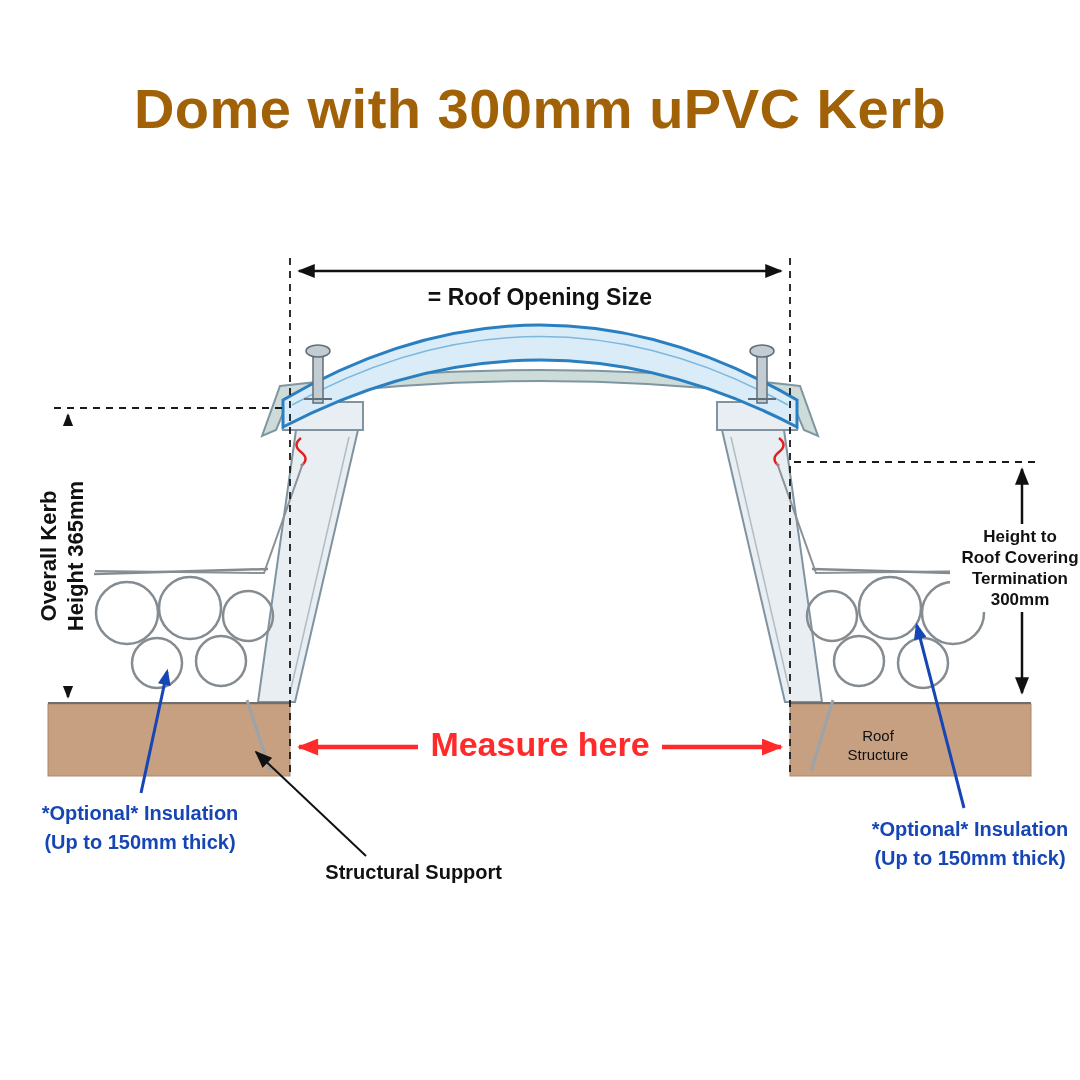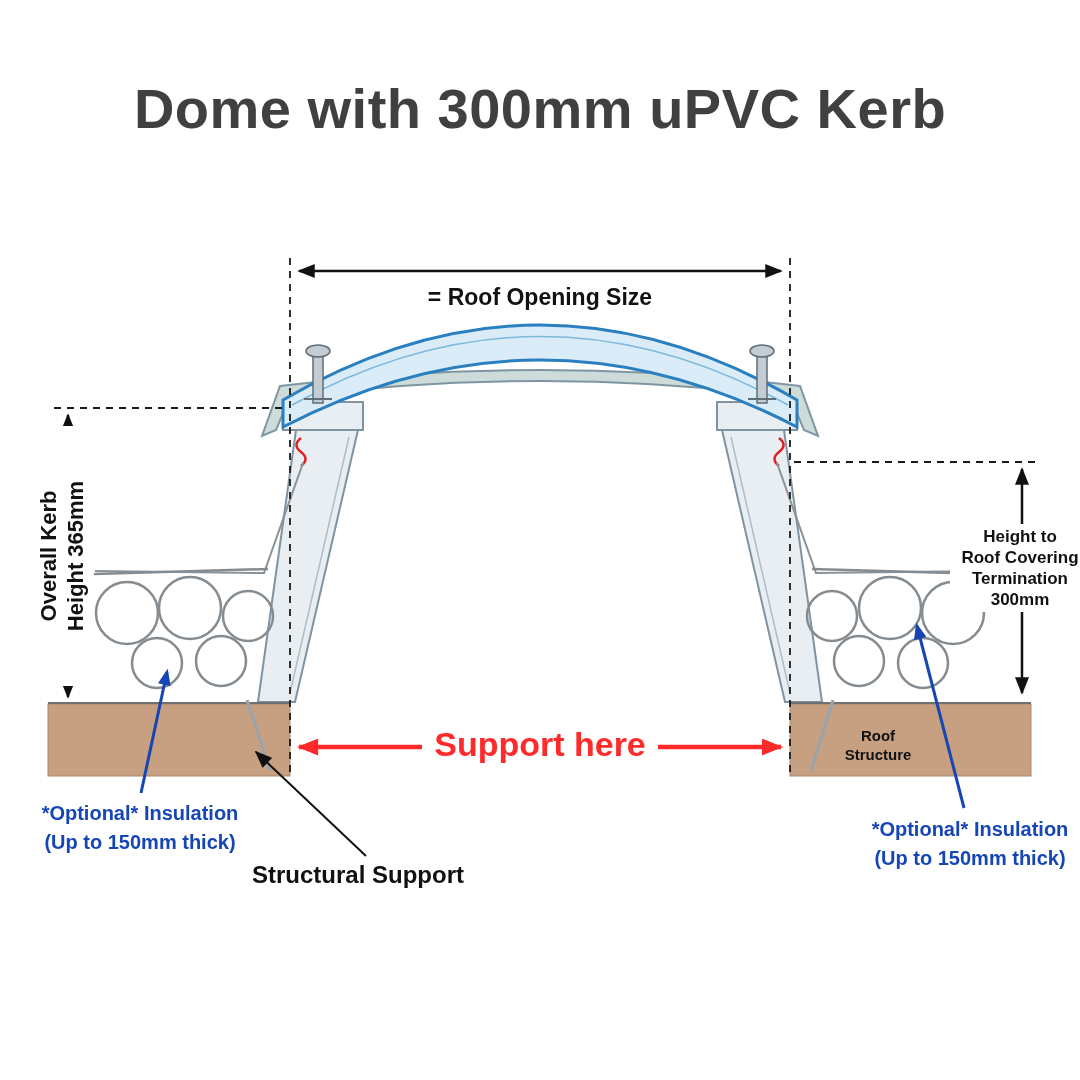--- a/index.html
+++ b/index.html
@@ -2,38 +2,38 @@
 <html><head>
 <meta charset="utf-8">
 <style>
   html,body { margin:0; padding:0; background:#ffffff; }
   .canvas {
     position:relative; width:1080px; height:1080px; background:#ffffff;
     font-family:"Liberation Sans", sans-serif; overflow:hidden;
   }
   .canvas svg { position:absolute; left:0; top:0; }
   .lbl { position:absolute; color:#111; }
-  .title { left:0; top:76px; width:1080px; text-align:center; font-size:56px; font-weight:800; letter-spacing:.5px; color:#404040; }
+  .title { left:0; top:76px; width:1080px; text-align:center; font-size:56px; font-weight:800; letter-spacing:.5px; color:#a16207; }
   .q1 { left:240px; top:240px; width:600px; text-align:center; font-size:23px; font-weight:bold; }
   .q2 { left:240px; top:284px; width:600px; text-align:center; font-size:23px; font-weight:bold; }
   .rot { left:-68px; top:526px; width:260px; height:60px; transform:rotate(-90deg);
          display:flex; align-items:center; justify-content:center; text-align:center;
          font-weight:bold; font-size:22px; line-height:27px; background:#fff; white-space:pre-line; }
   .hterm { left:950px; top:524px; width:140px; text-align:center; font-weight:bold;
            font-size:17px; line-height:21px; background:#fff; white-space:pre-line; padding:2px 0; }
   .measure-wrap { left:290px; top:725px; width:500px; text-align:center; }
   .measure-wrap span { display:inline-block; background:#fff; padding:0 12px;
                        color:#ff2b2b; font-weight:bold; font-size:34px; }
   .blue { color:#1646b5; font-weight:bold; font-size:20px; line-height:29px;
           text-align:center; white-space:pre-line; }
   .insL { left:10px; top:799px; width:260px; }
   .insR { left:840px; top:815px; width:260px; }
-  .structural { left:252px; top:861px; width:250px; text-align:left; font-size:24px; font-weight:bold; }
+  .structural { left:252px; top:861px; width:250px; text-align:right; font-size:20px; font-weight:bold; }
   .roofstruct { left:828px; top:726px; width:100px; text-align:center; font-size:15px;
-                font-weight:bold; line-height:19px; white-space:pre-line; }
+                font-weight:normal; line-height:19px; white-space:pre-line; }
 </style>
 </head>
 <body>
 
 <div class="canvas">
 
   <svg width="1080" height="1080" viewBox="0 0 1080 1080">
     <defs>
       <marker id="mBlack" viewBox="0 0 10 8" refX="9" refY="4" markerWidth="18" markerHeight="14" markerUnits="userSpaceOnUse" orient="auto-start-reverse">
         <path d="M0,0 L10,4 L0,8 Z" fill="#111"></path>
@@ -126,21 +126,21 @@
 
   <div class="lbl title">Dome with 300mm uPVC Kerb</div>
   <div class="lbl q2">= Roof Opening Size</div>
   <div class="lbl rot">Overall Kerb
 Height 365mm</div>
   <div class="lbl hterm">Height to
 Roof Covering
 Termination
 300mm</div>
   <div class="lbl measure-wrap">
-    <span>Support here</span>
+    <span>Measure here</span>
   </div>
   <div class="lbl roofstruct">Roof
 Structure</div>
   <div class="lbl blue insL">*Optional* Insulation
 (Up to 150mm thick)</div>
   <div class="lbl blue insR">*Optional* Insulation
 (Up to 150mm thick)</div>
   <div class="lbl structural">Structural Support</div>
 
 </div>

